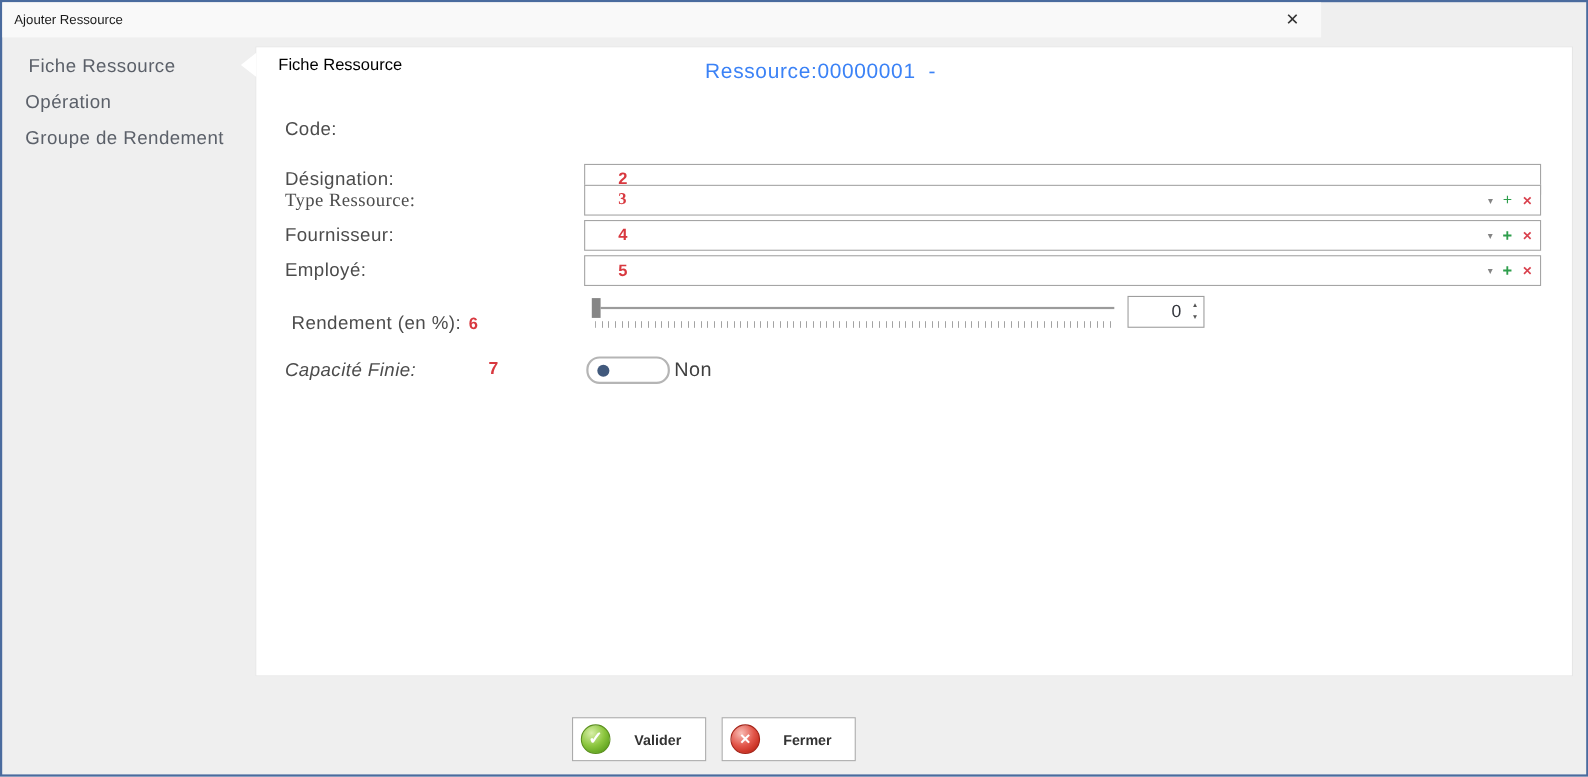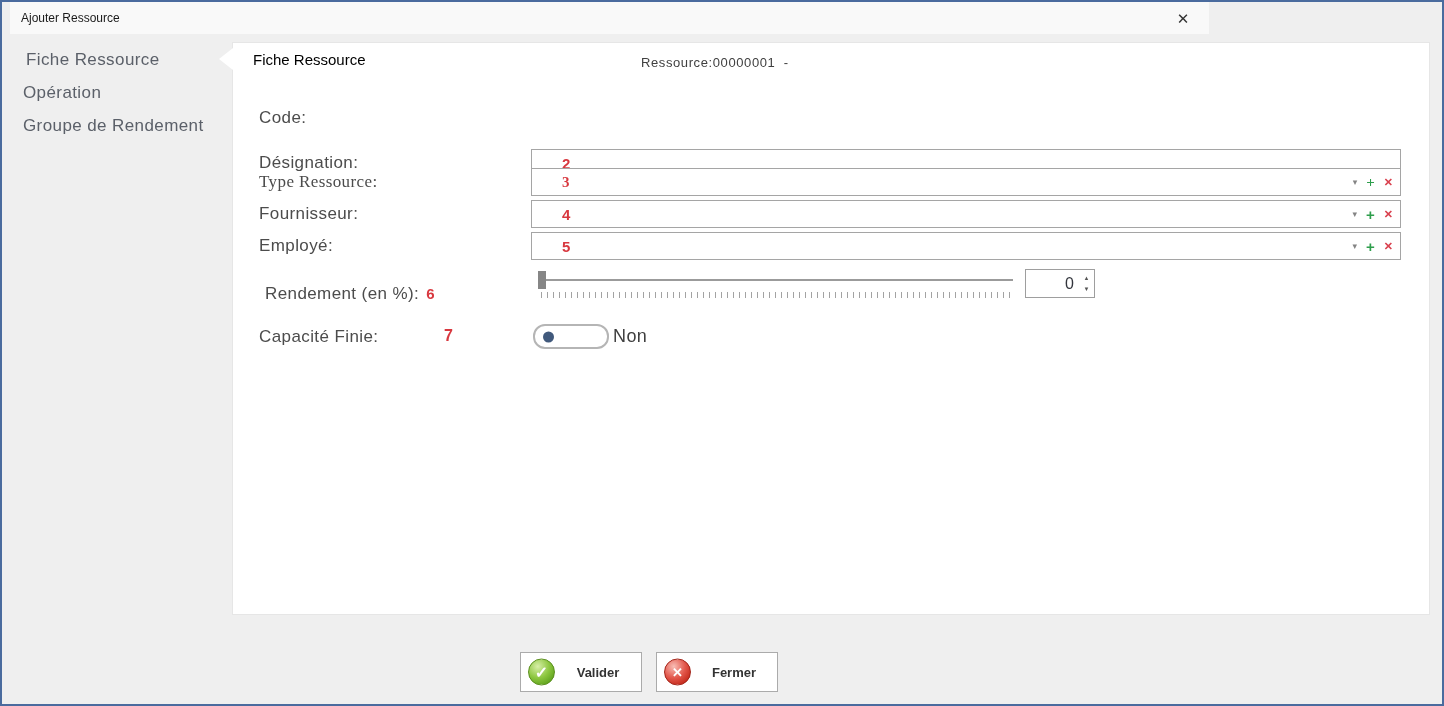--- a/index.html
+++ b/index.html
@@ -10,21 +10,21 @@
   }
   .window {
     position:relative;
     width:1444px; height:706px;
     background:#efefef;
     border:2px solid #4a6b9e;
     overflow:hidden;
   }
   
   .titlebar {
-    position:absolute; left:8px; top:0; width:1199px; height:32px;
+    position:absolute; left:0; top:0; width:1199px; height:32px;
     background:#f9f9f9;
   }
   .titlebar .title {
     position:absolute; left:11px; top:9px;
     font-size:12px; color:#1a1a1a;
   }
   .titlebar .close {
     position:absolute; right:15px; top:6px;
     font-size:15px; color:#333; cursor:pointer;
     width:22px; height:22px; text-align:center; line-height:22px;
@@ -51,21 +51,21 @@
     border-top:11px solid transparent;
     border-bottom:11px solid transparent;
     border-right:14px solid #ffffff;
   }
   .panel-header {
     position:absolute; left:20px; top:8px;
     font-size:15px; color:#000;
   }
   .resource-header {
     position:absolute; left:408px; top:12px;
-    font-size:13px; letter-spacing:0.6px; color:#404040;
+    font-size:19px; letter-spacing:0.6px; color:#3b82f6;
     white-space:pre;
   }
   
   .field-label {
     position:absolute; left:26px;
     font-size:17px; letter-spacing:0.4px; color:#4c4c4c;
     line-height:28px; white-space:nowrap;
   }
   .tbx, .combo {
     position:absolute; left:298px; width:870px; height:28px;
@@ -126,21 +126,21 @@
     line-height:27px; padding-right:5px;
   }
   .spinner-arrows {
     width:15px; display:flex; flex-direction:column; justify-content:space-around;
     align-items:center; padding:3px 0;
   }
   .spinner-arrows span { font-size:6px; color:#555; cursor:pointer; line-height:1; }
   
   .capacite-label {
     position:absolute; left:26px; top:284px;
-    font-size:17px; letter-spacing:0.4px; color:#4c4c4c; white-space:nowrap;
+    font-size:17px; letter-spacing:0.4px; color:#4c4c4c; white-space:nowrap;font-style:italic;
   }
   .capacite-annot {
     position:absolute; left:211px; top:284px;
     font-size:16px; font-weight:bold; color:#d8383f;
   }
   .toggle {
     position:absolute; left:300px; top:281px; width:76px; height:25px;
     background:#fff; border:2px solid #b5b5b5; border-radius:12px; cursor:pointer;
   }
   .toggle-dot {

